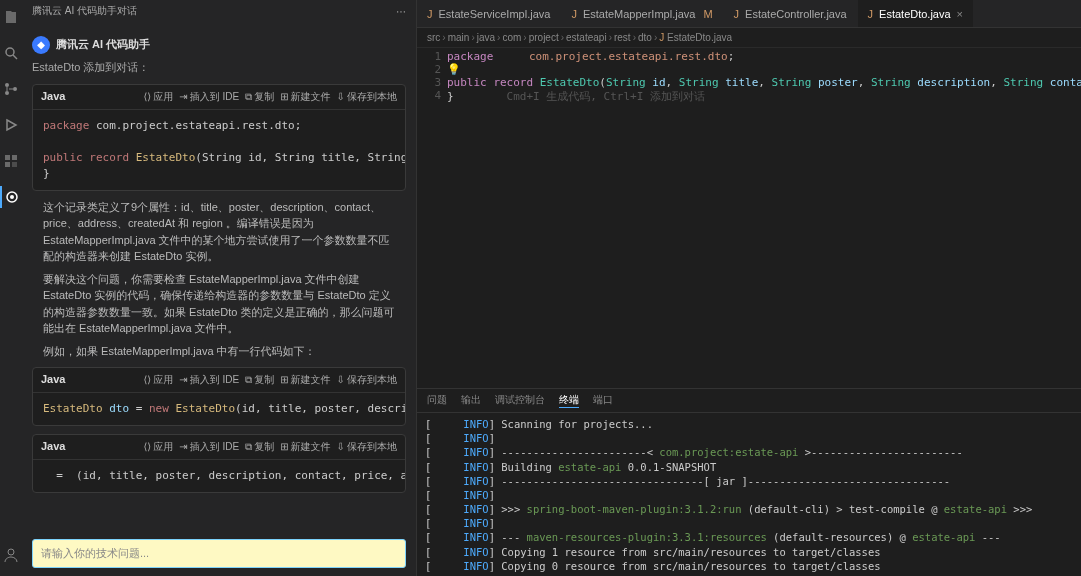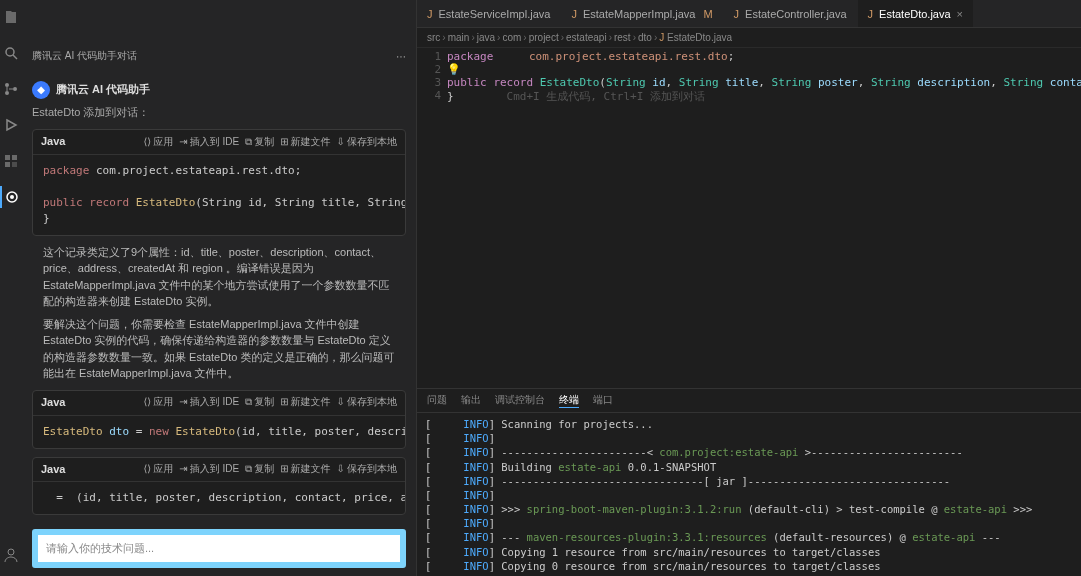--- a/index.html
+++ b/index.html
@@ -3,39 +3,39 @@
 <meta charset="utf-8">
 <style>
   * { margin:0; padding:0; box-sizing:border-box; }
   body { width:1081px; height:576px; background:#1e1e1e; color:#ccc; font-family:"Segoe UI",Arial,sans-serif; font-size:11px; overflow:hidden; }
   .root { display:flex; height:576px; }
   .activity-bar { width:34px; background:#252526; display:flex; flex-direction:column; align-items:center; padding-top:6px; gap:14px; }
   .activity-bar .icon { width:22px; height:22px; display:flex; align-items:center; justify-content:center; color:#888; cursor:pointer; }
   .activity-bar .icon.active { color:#fff; border-left:2px solid #4daafc; }
   .activity-bottom { margin-top:auto; margin-bottom:10px; }
   .side-panel { width:395px; background:#252526; display:flex; flex-direction:column; border-right:1px solid #333; }
-  .sp-title { font-size:10px; color:#aaa; padding:4px 10px; display:flex; justify-content:space-between; align-items:center;margin-top:45px; }
+  .sp-title { font-size:10px; color:#aaa; padding:4px 10px; display:flex; justify-content:space-between; align-items:center; }
   .sp-tabbar { padding:4px 10px; display:flex; justify-content:space-between; align-items:center; border-bottom:1px solid #333; }
   .sp-tab { font-size:11px; color:#fff; padding:2px 4px; }
   .sp-icons { display:flex; gap:10px; color:#888; }
   .sp-body { flex:1; overflow-y:auto; padding:8px 10px; font-size:11px; line-height:1.45; }
   .ai-header { display:flex; align-items:center; gap:6px; margin:6px 0; }
   .ai-ava { width:18px; height:18px; border-radius:50%; background:#3a7afe; display:flex; align-items:center; justify-content:center; font-size:10px; color:#fff; }
   .prompt-line { color:#aaa; font-size:11px; margin-bottom:8px; }
   .code-card { background:#1e1e1e; border:1px solid #3a3a3a; border-radius:4px; margin:8px 0; overflow:hidden; }
   .code-head { display:flex; align-items:center; padding:4px 8px; font-size:11px; color:#aaa; border-bottom:1px solid #333; gap:6px; }
   .code-head .lang { flex:1; color:#ddd; font-weight:600; }
   .code-head .act { color:#aaa; cursor:pointer; font-size:10px; display:flex; align-items:center; gap:2px; }
   .code-body { padding:8px 10px; font-family:Consolas,monospace; font-size:11px; white-space:pre; overflow-x:hidden; color:#ccc; }
   .kw-red { color:#c07878; }
   .kw-new { color:#c07878; }
   .kw-cls { color:#d7ba7d; }
   .kw-var { color:#9cdcfe; }
   .expl { color:#bbb; font-size:11px; margin:6px 11px; line-height:1.5; }
-  .sp-input { margin:6px 10px 8px; border:6px solid #7dd3fc; border-radius:3px; background:#ffffff; padding:6px 8px; color:#888; font-size:11px; }
+  .sp-input { margin:6px 10px 8px; border:1px solid #7dd3fc; border-radius:3px; background:#fef9c3; padding:6px 8px; color:#888; font-size:11px; }
   .main { flex:1; display:flex; flex-direction:column; background:#1e1e1e; }
   .tabs { display:flex; background:#252526; height:28px; align-items:stretch; border-bottom:1px solid #333; }
   .tabs .tab { padding:0 10px; display:flex; align-items:center; gap:6px; font-size:11px; color:#aaa; border-right:1px solid #252526; }
   .tabs .tab.active { background:#1e1e1e; color:#fff; }
   .tabs .tab .x { color:#888; }
   .tabs .mod { color:#d19a66; margin-left:2px; }
   .breadcrumb { font-size:10px; color:#888; padding:4px 10px; border-bottom:1px solid #2a2a2a; }
   .breadcrumb .sep { color:#666; margin:0 2px; }
   .editor { flex:1; display:flex; font-family:Consolas,monospace; font-size:11px; position:relative; }
   .gutter { width:30px; text-align:right; color:#555; padding:2px 6px 0 0; user-select:none; }
@@ -130,20 +130,21 @@
           <span class="act">⇩ <span>保存到本地</span></span>
         </div>
         <div class="code-body"><span class="kw-red">package</span> com.project.estateapi.rest.dto;
 
 <span class="kw-red">public record</span> <span class="kw-cls">EstateDto</span>(String id, String title, String poster, String descripti
 }</div>
       </div>
 
       <div class="expl">这个记录类定义了9个属性：id、title、poster、description、contact、price、address、createdAt 和 region 。编译错误是因为 EstateMapperImpl.java 文件中的某个地方尝试使用了一个参数数量不匹配的构造器来创建 EstateDto 实例。</div>
       <div class="expl">要解决这个问题，你需要检查 EstateMapperImpl.java 文件中创建 EstateDto 实例的代码，确保传递给构造器的参数数量与 EstateDto 定义的构造器参数数量一致。如果 EstateDto 类的定义是正确的，那么问题可能出在 EstateMapperImpl.java 文件中。</div>
+      <div class="expl">例如，如果 EstateMapperImpl.java 中有一行代码如下：</div>
 
       <div class="code-card">
         <div class="code-head">
           <span class="lang">Java</span>
           <span class="act">⟨⟩ <span>应用</span></span>
           <span class="act">⇥ <span>插入到 IDE</span></span>
           <span class="act">⧉ <span>复制</span></span>
           <span class="act">⊞ <span>新建文件</span></span>
           <span class="act">⇩ <span>保存到本地</span></span>
         </div>

